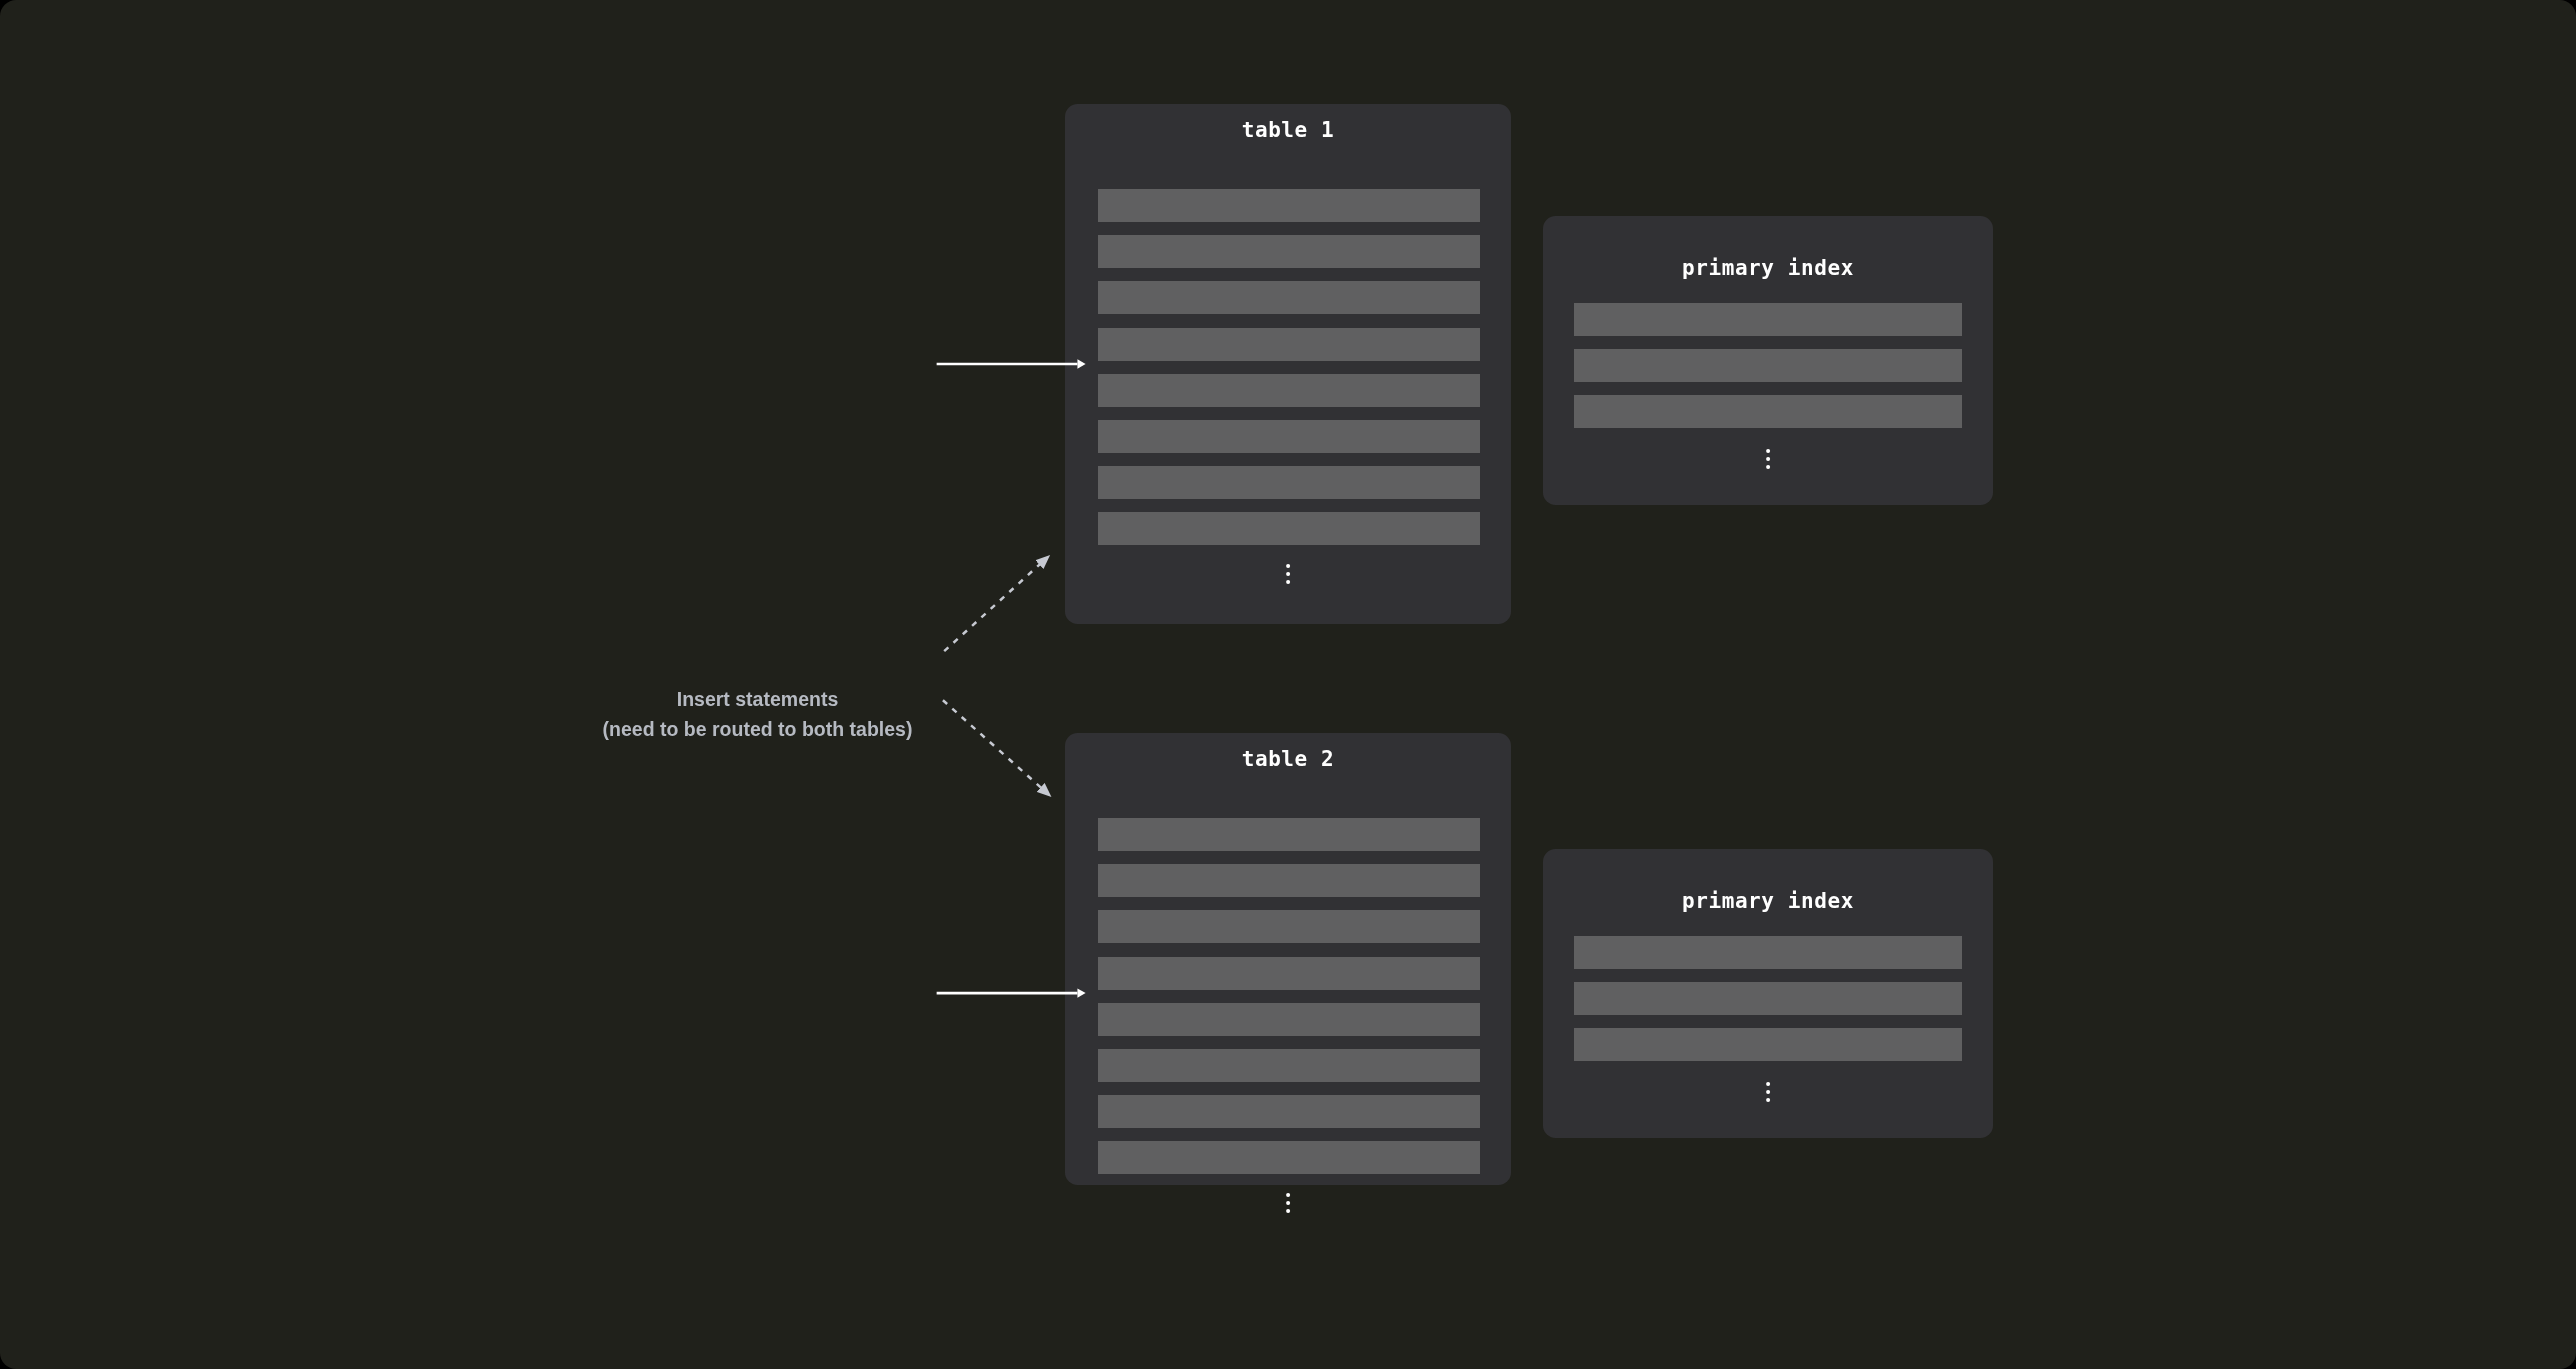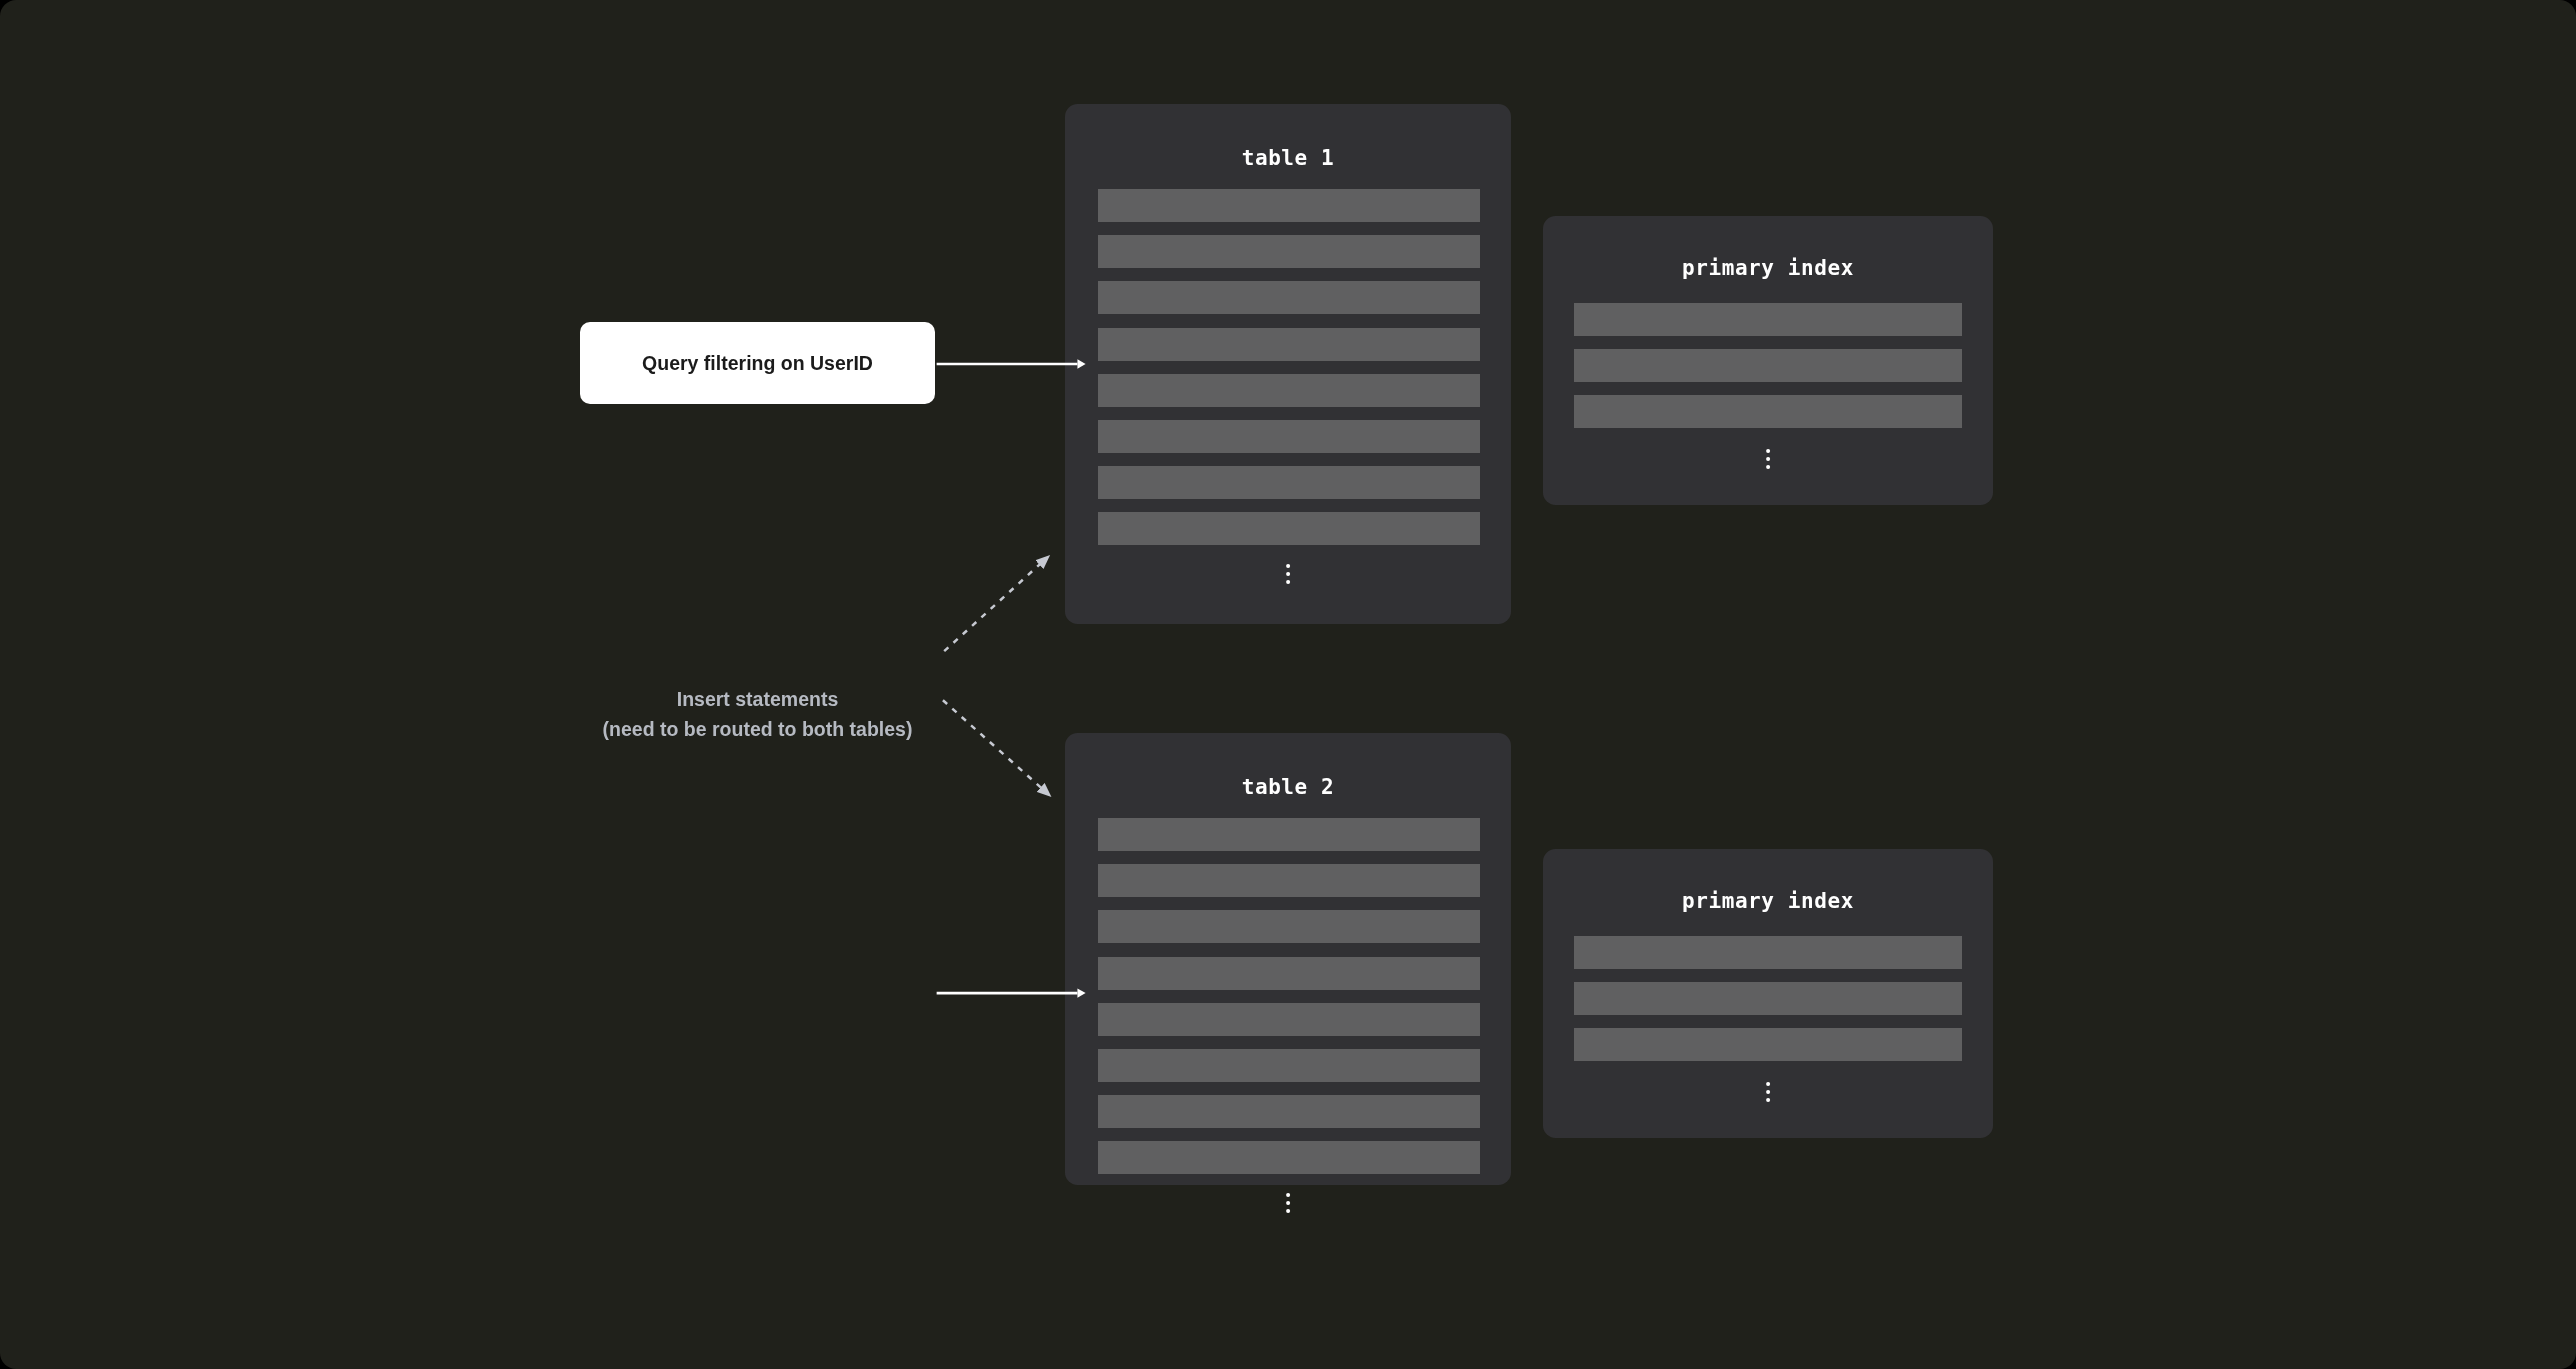--- a/index.html
+++ b/index.html
@@ -26,21 +26,21 @@
   .p-table2{left:1065px;top:733px;width:446px;height:452px}
   .p-index1{left:1543px;top:216px;width:450px;height:289px}
   .p-index2{left:1543px;top:849px;width:450px;height:289px}
 
   .panel-title{
     position:absolute;left:0;width:100%;text-align:center;
     color:#fff;font-family:"DejaVu Sans Mono",monospace;
     font-weight:700;font-size:21px;line-height:28px;
     letter-spacing:0.6px;
   }
-  .panel.table .panel-title{top:40px}
+  .panel.table .panel-title{top:12px}
   .panel.index .panel-title{top:38px}
 
   .rows{position:absolute;display:flex;flex-direction:column;gap:13.2px}
   .panel.table .rows{left:33px;right:31px;top:85px}
   .panel.index .rows{left:31px;right:31px;top:87px}
   .row{height:33px;background:var(--row,#606061)}
 
   .vdots{
     position:absolute;left:50%;transform:translateX(-50%);
     display:flex;flex-direction:column;gap:4.4px;align-items:center;
@@ -139,21 +139,20 @@
     <div class="row"></div>
         <div class="row"></div>
       </div>
     <div class="vdots">
         <i></i>
         <i></i>
         <i></i>
       </div>
   </section>
 
-  <div class="label userid">Query filtering on UserID</div>
 
   <div class="note">
     <span>Insert statements</span>
     <span>(need to be routed to both tables)</span>
   </div>
 
   <svg class="arrows" viewBox="0 0 4098 2178" xmlns="http://www.w3.org/2000/svg">
     <defs>
       <marker id="mW" markerUnits="userSpaceOnUse" markerWidth="13" markerHeight="15" refX="0" refY="7.5" orient="auto">
         <path class="head-solid" d="M0,0 L13,7.5 L0,15 Z"></path>

